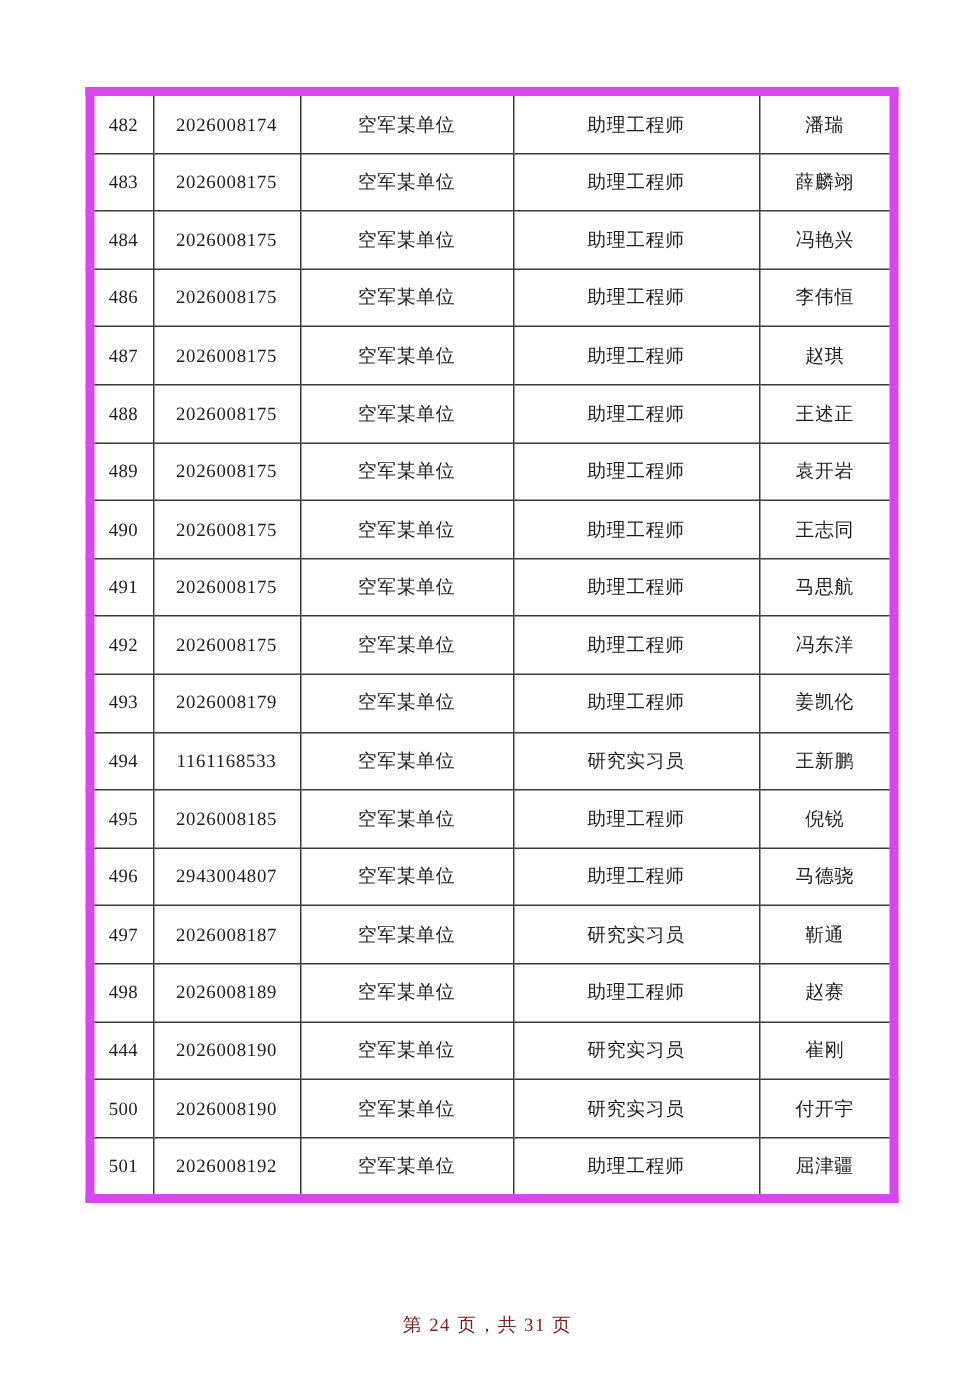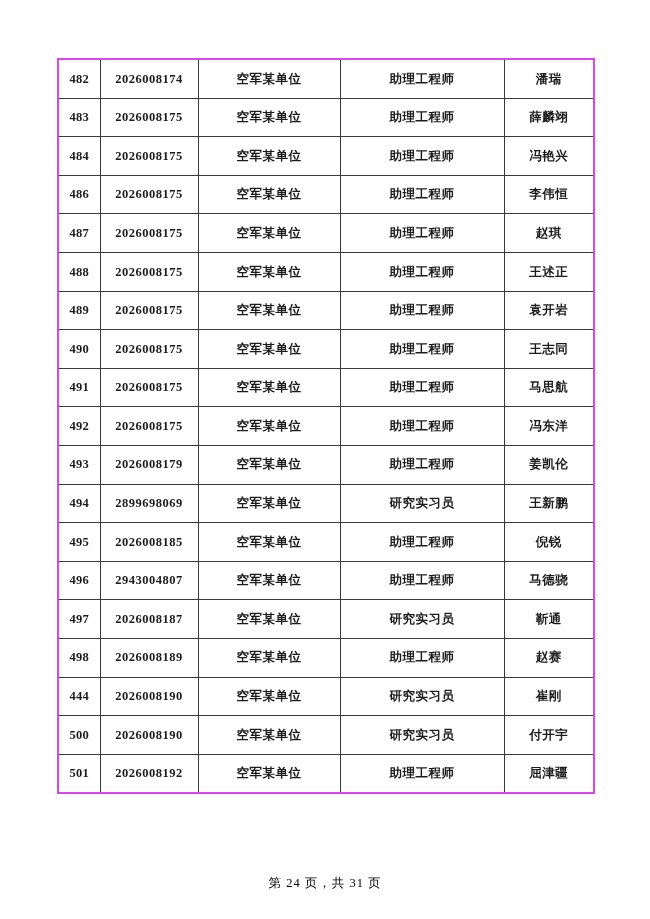--- a/index.html
+++ b/index.html
@@ -15,22 +15,21 @@
     color: #1c1c1c;
     overflow: hidden;
   }
   .roster-table {
     position: absolute;
     left: 57px;
     top: 58px;
     width: 536px;
     border-collapse: collapse;
     table-layout: fixed;
-    border: 2px solid #d946ef;
-    font-weight: bold;
+    border: 6px solid #d946ef;
   }
   .roster-table td {
     border: 1px solid #3a3a3a;
     border-top-width: 1.5px;
     border-bottom-width: 1.5px;
     text-align: center;
     vertical-align: middle;
     font-size: 12.5px;
     line-height: 1;
     padding: 0 2px;
@@ -44,21 +43,21 @@
     letter-spacing: 0.2px;
   }
   .page-footer {
     position: absolute;
     left: 0;
     top: 875px;
     width: 650px;
     text-align: center;
     font-size: 12.5px;
     letter-spacing: 1px;
-    color: #000000;
+    color: #7f1d1d;
   }
 </style>
 </head>
 <body>
 
 <table class="roster-table">
   <colgroup>
     <col style="width:42px">
     <col style="width:98px">
     <col style="width:142px">
@@ -151,21 +150,21 @@
       <tr>
         <td class="col-no">493</td>
         <td class="col-id">2026008179</td>
         <td class="col-unit">空军某单位</td>
         <td class="col-post">助理工程师</td>
         <td class="col-name">姜凯伦</td>
       </tr>
 
       <tr>
         <td class="col-no">494</td>
-        <td class="col-id">2899698069</td>
+        <td class="col-id">1161168533</td>
         <td class="col-unit">空军某单位</td>
         <td class="col-post">研究实习员</td>
         <td class="col-name">王新鹏</td>
       </tr>
 
       <tr>
         <td class="col-no">495</td>
         <td class="col-id">2026008185</td>
         <td class="col-unit">空军某单位</td>
         <td class="col-post">助理工程师</td>

